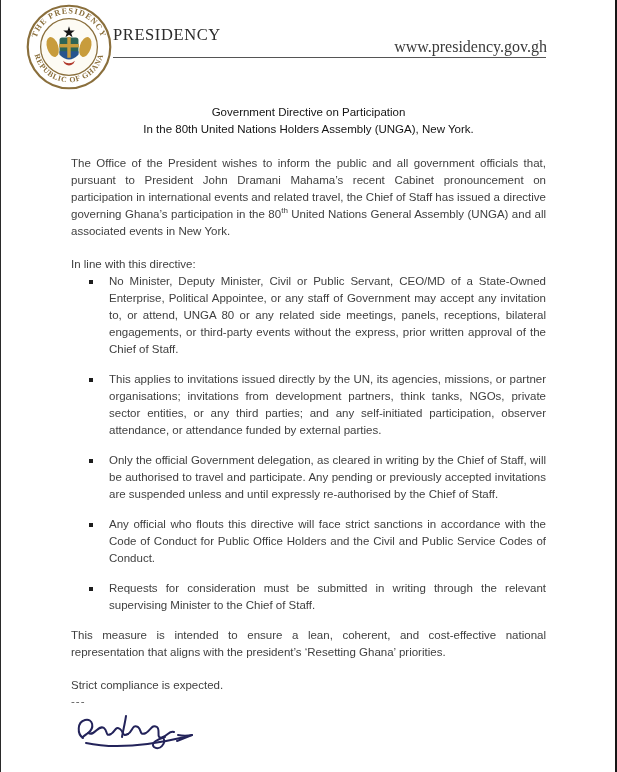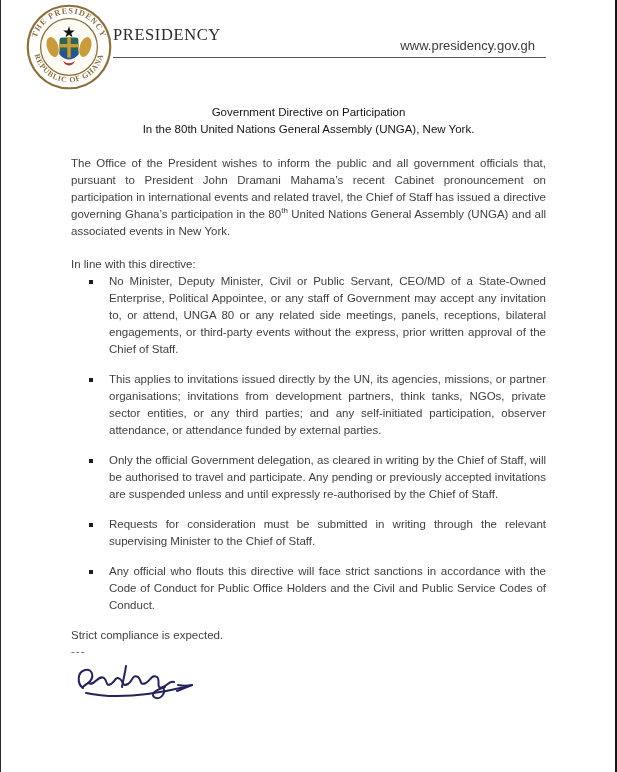--- a/index.html
+++ b/index.html
@@ -36,24 +36,25 @@
     top: 25px;
     font-family: "Liberation Serif", serif;
     font-weight: normal;
     font-size: 16.5px;
     line-height: 20px;
     letter-spacing: 0.6px;
     color: #2b2b2b;
   }
   .website {
     position: absolute;
-    right: 80px;
+    right: 68px;
     top: 38px;
-    font-size: 13px;
+    font-size: 16px;
     color: #3a3a3a;
+    font-family: Liberation Serif, serif;
   }
   .head-rule {
     position: absolute;
     left: 112px;
     width: 433px;
     top: 57px;
     height: 1px;
     background: #555555;
   }
   
@@ -148,21 +149,21 @@
 
   <div class="website">www.presidency.gov.gh</div>
   <div class="head-rule"></div>
 </div>
 
 <div class="content">
 
 
   <div class="doc-title">
     <div>Government Directive on Participation</div>
-    <div>In the 80th United Nations General Assembly (UNGA), New York.</div>
+    <div>In the 80th United Nations Holders Assembly (UNGA), New York.</div>
   </div>
 
   <p class="para"><span>The Office of the President wishes to inform the public and all government officials that, pursuant to President John Dramani Mahama’s recent Cabinet pronouncement on participation in international events and related travel, the Chief of Staff has issued a directive governing Ghana’s participation in the 80</span><sup>th</sup><span> United Nations General Assembly (UNGA) and all associated events in New York.</span></p>
 
   <p class="para list-intro">In line with this directive:</p>
 
   <ul class="directives">
     <li class="bullet">
       <span class="marker"></span>
       <span class="li-text">No Minister, Deputy Minister, Civil or Public Servant, CEO/MD of a State-Owned Enterprise, Political Appointee, or any staff of Government may accept any invitation to, or attend, UNGA 80 or any related side meetings, panels, receptions, bilateral engagements, or third-party events without the express, prior written approval of the Chief of Staff.</span>
@@ -170,28 +171,29 @@
     <li class="bullet">
       <span class="marker"></span>
       <span class="li-text">This applies to invitations issued directly by the UN, its agencies, missions, or partner organisations; invitations from development partners, think tanks, NGOs, private sector entities, or any third parties; and any self-initiated participation, observer attendance, or attendance funded by external parties.</span>
     </li>
     <li class="bullet">
       <span class="marker"></span>
       <span class="li-text">Only the official Government delegation, as cleared in writing by the Chief of Staff, will be authorised to travel and participate. Any pending or previously accepted invitations are suspended unless and until expressly re-authorised by the Chief of Staff.</span>
     </li>
     <li class="bullet">
       <span class="marker"></span>
+      <span class="li-text">Any official who flouts this directive will face strict sanctions in accordance with the Code of Conduct for Public Office Holders and the Civil and Public Service Codes of Conduct.</span>
+    </li>
+    <li class="bullet">
+      <span class="marker"></span>
       <span class="li-text">Requests for consideration must be submitted in writing through the relevant supervising Minister to the Chief of Staff.</span>
     </li>
-    <li class="bullet">
-      <span class="marker"></span>
-      <span class="li-text">Any official who flouts this directive will face strict sanctions in accordance with the Code of Conduct for Public Office Holders and the Civil and Public Service Codes of Conduct.</span>
-    </li>
   </ul>
 
+  <p class="para">This measure is intended to ensure a lean, coherent, and cost-effective national representation that aligns with the president’s ‘Resetting Ghana’ priorities.</p>
 
   <p class="para compliance">Strict compliance is expected.</p>
 
   <div class="separator-dashes">---</div>
 
   <div class="signature-block">
     <svg class="signature-svg" width="132" height="42" viewBox="0 0 132 42" aria-hidden="true">
       <g fill="none" stroke="#23235a" stroke-width="2" stroke-linecap="round" stroke-linejoin="round">
         <path d="M 10,28 C 4,24 4,12 12,10 C 20,8 22,18 15,23 C 11,26 8,28 10,28"></path>
         <path d="M 15,23 C 22,27 25,14 31,18 C 35,21 32,27 38,24 C 43,21 42,16 47,19 C 51,22 49,27 55,24"></path>

